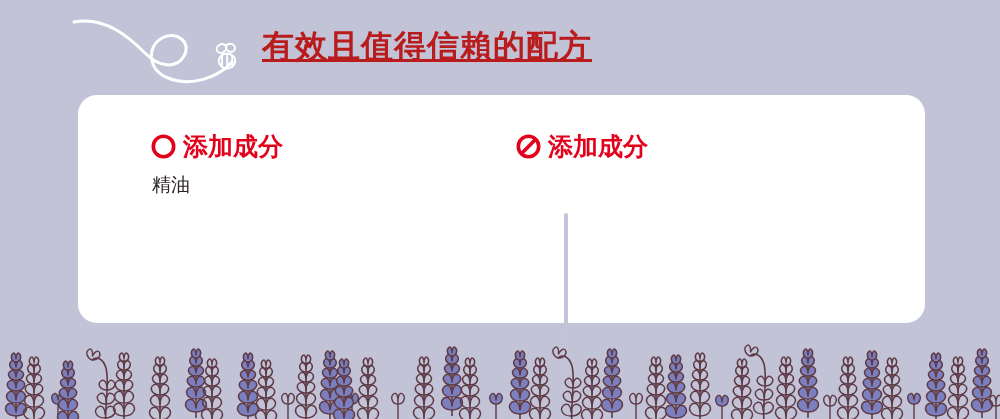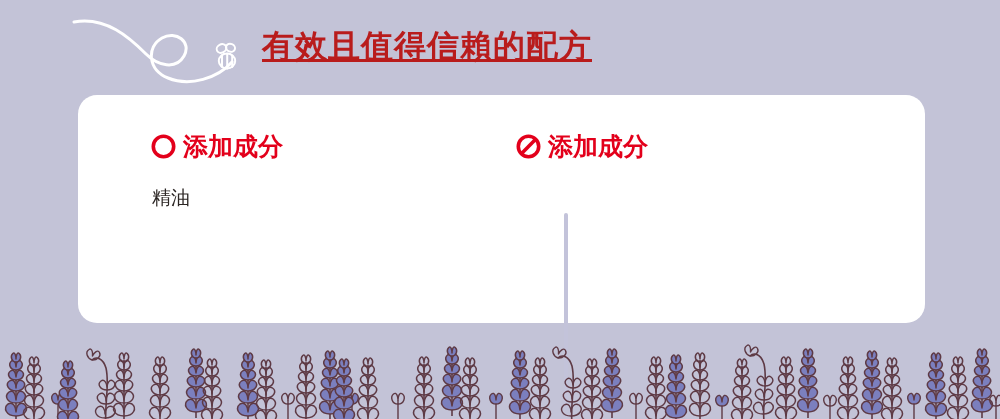--- a/index.html
+++ b/index.html
@@ -37,21 +37,21 @@
   .col-right{left:437px;width:380px;}
 
   .col-head{
     display:flex;align-items:center;gap:6px;
     position:absolute;top:36px;left:0;
     font-size:25px;font-weight:bold;color:#e3001b;
     white-space:nowrap;line-height:30px;
   }
   .head-icon{width:27px;height:27px;flex:0 0 27px;display:block;}
   .col-body{
-    position:absolute;top:85px;left:2px;
+    position:absolute;top:72px;left:2px;
     font-size:19px;color:#2b2523;line-height:36px;
     white-space:nowrap;
   }
   .col-body div{height:36px;}
 
   
   .lavender{position:absolute;left:0;bottom:0;width:1000px;height:89px;}
 </style>
 </head>
 <body>

